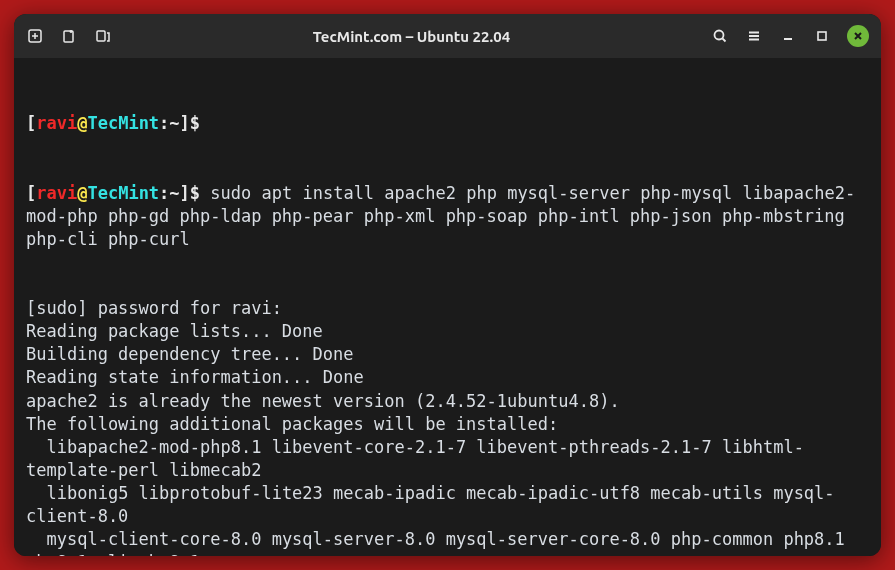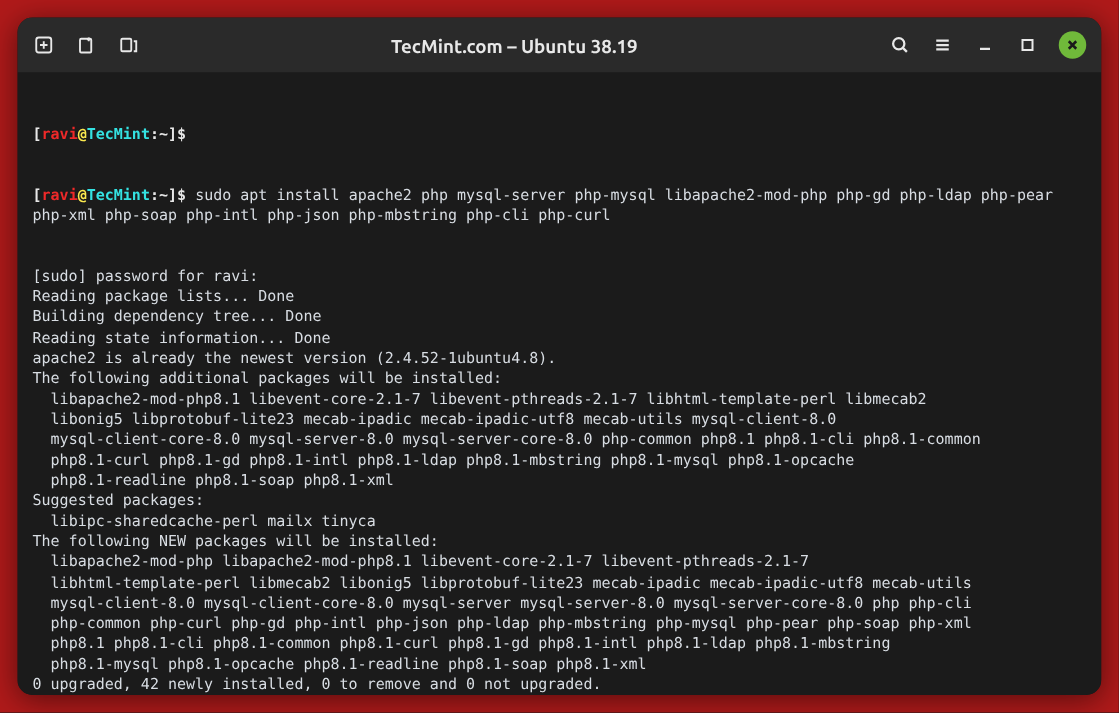--- a/index.html
+++ b/index.html
@@ -53,21 +53,21 @@
     background: #70b93a;
     width: 22px; height: 22px; border-radius: 50%;
     display: inline-flex; align-items: center; justify-content: center;
   }
   .close-btn svg { width: 12px; height: 12px; color:#1a1a1a; }
   .terminal {
     flex: 1;
     padding: 8px 12px 12px 12px;
     background: #1b1b1b;
     color: #d8dde3;
-    font-size: 12px;
+    font-size: 17px;
     line-height: 1.36;
     white-space: pre;
     overflow: hidden;
   }
   .prompt-line { white-space: pre-wrap; }
   .u-red { color: #ef2929; font-weight: bold; }
   .u-cyan { color: #34e2e2; font-weight: bold; }
   .u-yellow { color: #fce94f; font-weight: bold; }
   .u-white { color: #e8e8e8; font-weight: bold; }
   .body-text { white-space: pre-wrap; color: #d8dde3; }
@@ -90,21 +90,21 @@
             <path d="M10 2v3M8.5 3.5h3"></path>
           </svg>
       </span>
       <span class="ico">
         <svg viewBox="0 0 16 16" fill="none" stroke="currentColor" stroke-width="1.5">
             <rect x="2" y="3" width="8" height="10" rx="1"></rect>
             <path d="M12 5h2v8h-2"></path>
           </svg>
       </span>
     </div>
-    <div class="center">TecMint.com – Ubuntu 38.19</div>
+    <div class="center">TecMint.com – Ubuntu 22.04</div>
     <div class="right">
       <span class="ico">
         <svg viewBox="0 0 16 16" fill="none" stroke="currentColor" stroke-width="1.8">
             <circle cx="7" cy="7" r="4.5"></circle>
             <path d="M10.5 10.5l3 3"></path>
           </svg>
       </span>
       <span class="ico">
         <svg viewBox="0 0 16 16" fill="none" stroke="currentColor" stroke-width="1.8">
             <path d="M3 4.5h10M3 8h10M3 11.5h10"></path>

